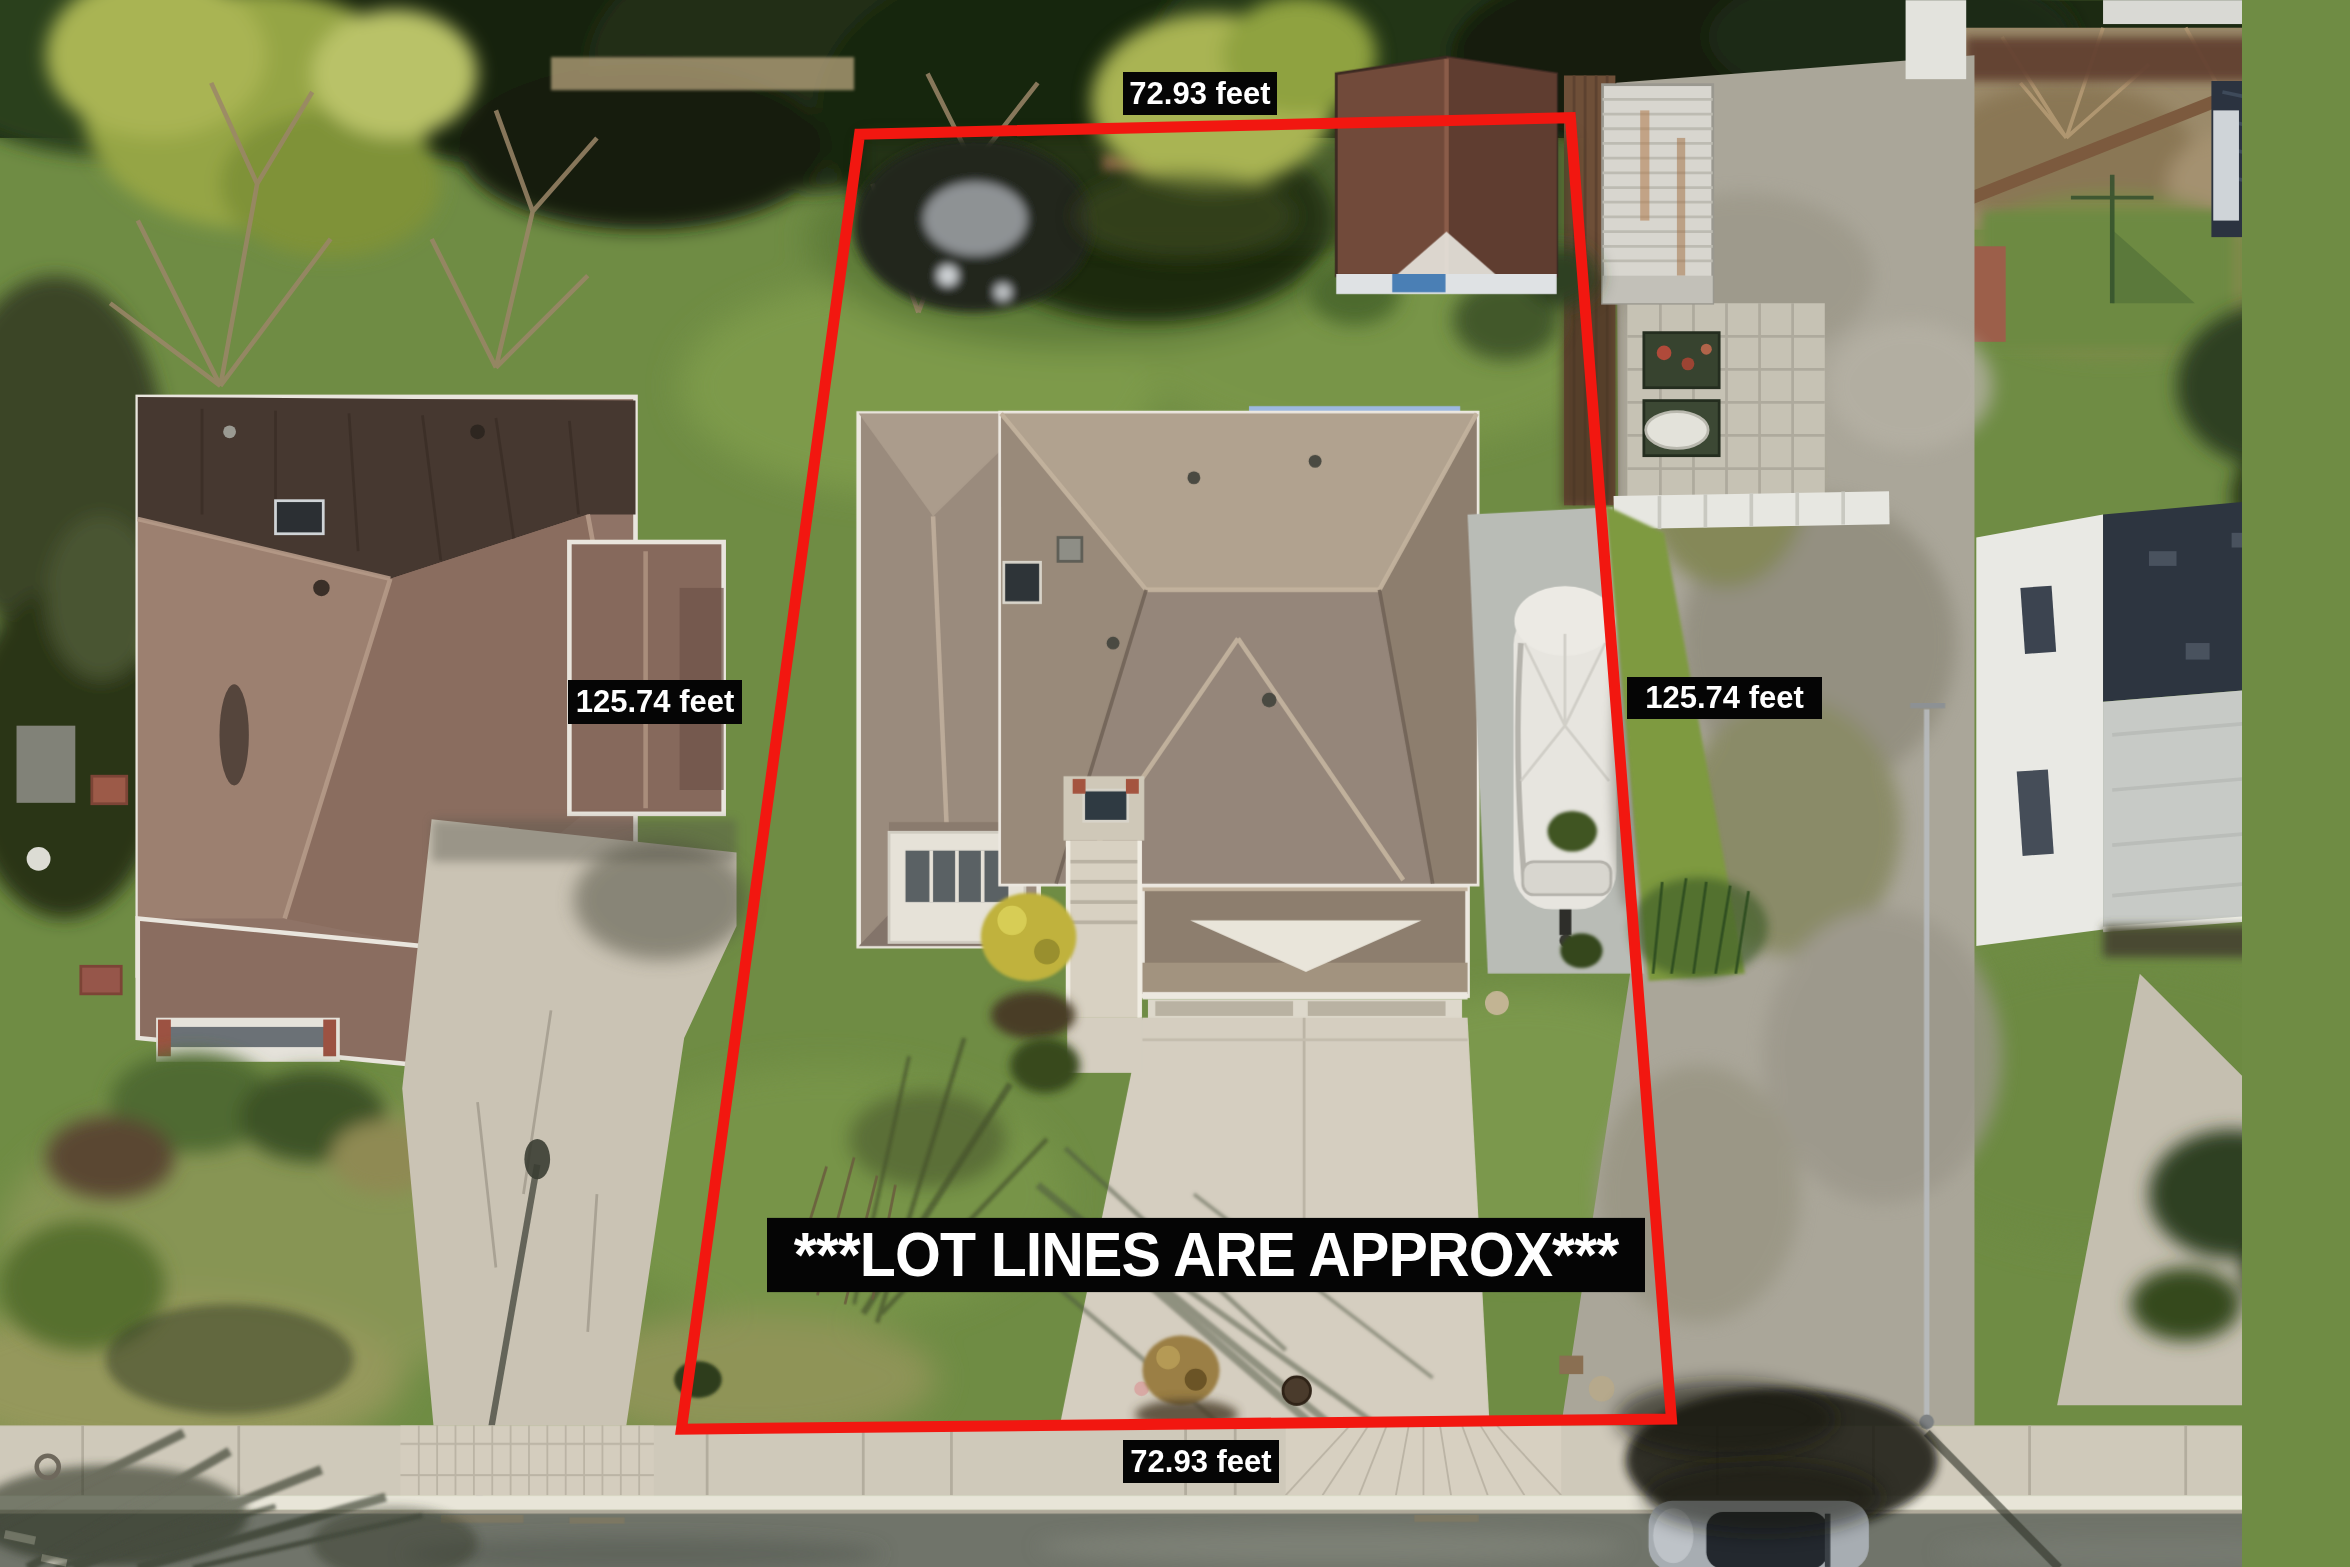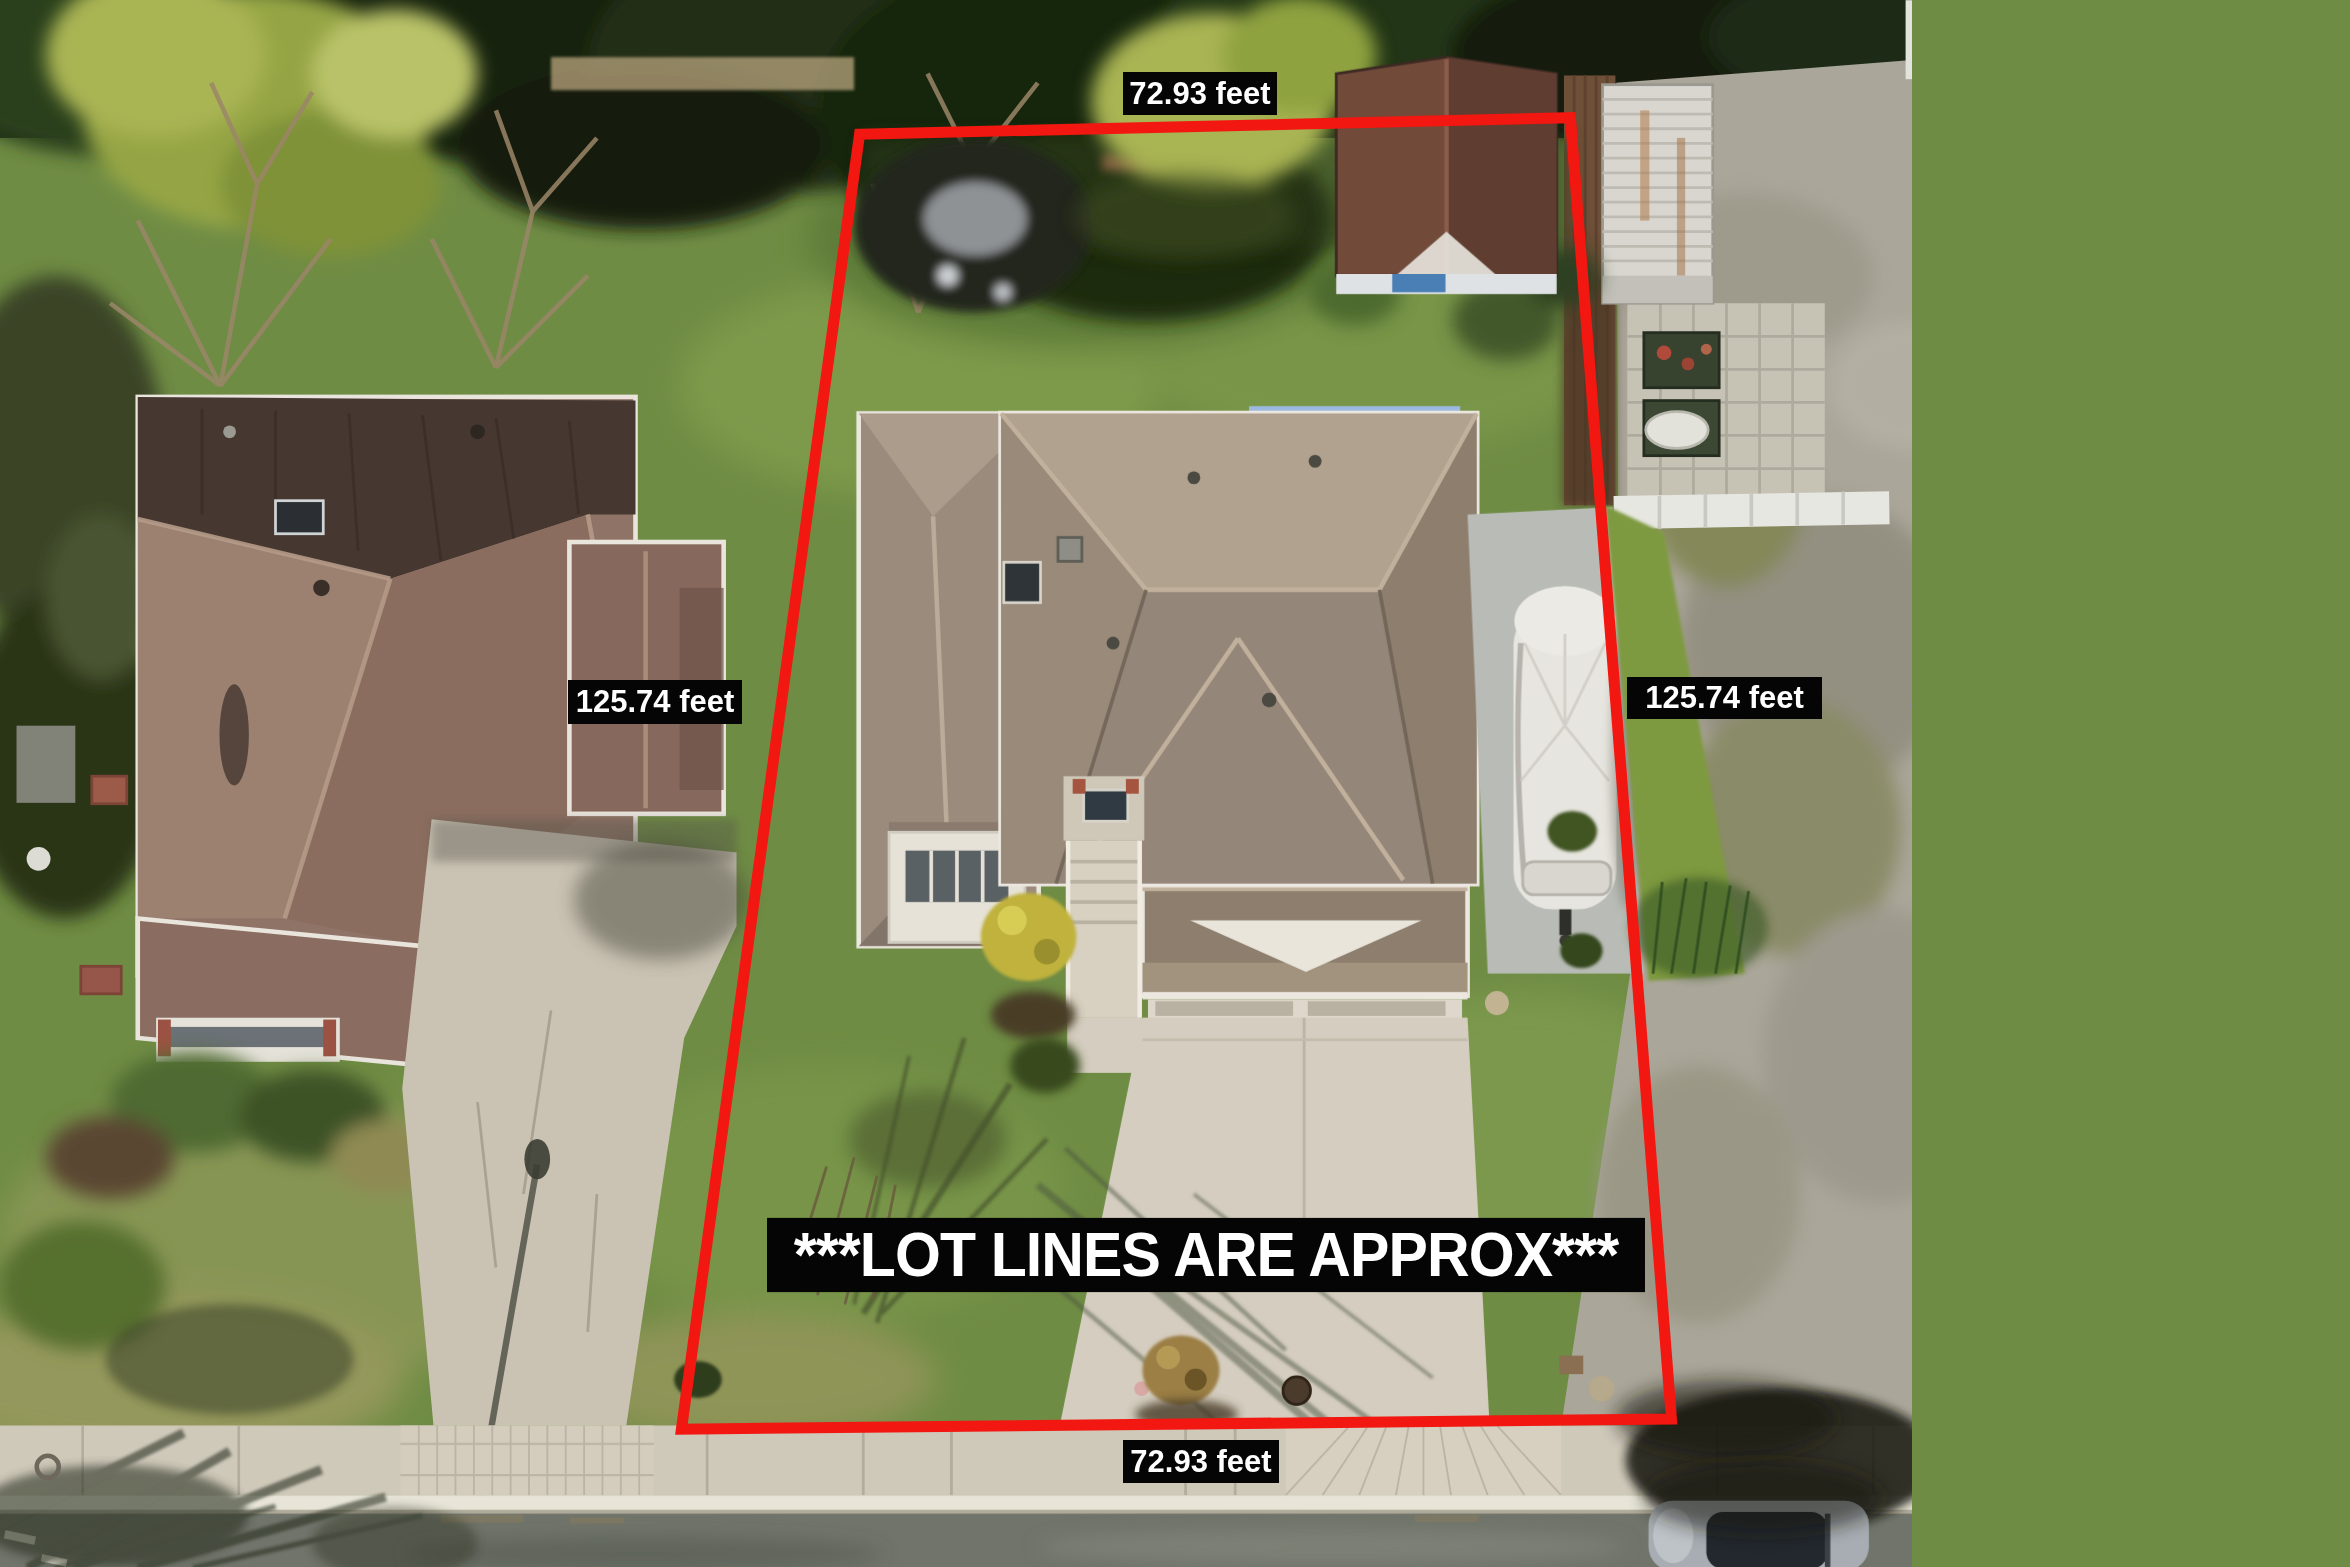--- a/index.html
+++ b/index.html
@@ -1,17 +1,17 @@
 <!DOCTYPE html>
 <html style="--lot-line: #f21710; --label-bg: #050505; --label-text: #ffffff;font-size:14.7px"><head>
 <meta charset="utf-8">
 <style>
   html,body{margin:0;padding:0;width:2351px;height:1568px;overflow:hidden;background:#6f8c44;
             font-family:"Liberation Sans",sans-serif;}
-  #stage{position:relative;width:1912px;height:1568px;overflow:hidden;}
+  #stage{position:relative;width:2242px;height:1568px;overflow:hidden;}
   #scene,#overlay{position:absolute;left:0;top:0;}
   .dim-label{position:absolute;display:flex;align-items:center;justify-content:center;
              background:var(--label-bg,#050505);color:var(--label-text,#fff);
              font-weight:bold;font-size:31px;letter-spacing:0px;white-space:nowrap;}
   .banner{position:absolute;display:flex;align-items:center;justify-content:center;
           background:var(--label-bg,#050505);color:var(--label-text,#fff);
           font-weight:bold;font-size:59px;letter-spacing:-0.9px;white-space:nowrap;
           transform:scaleY(1.06);}
 </style>
 </head>

